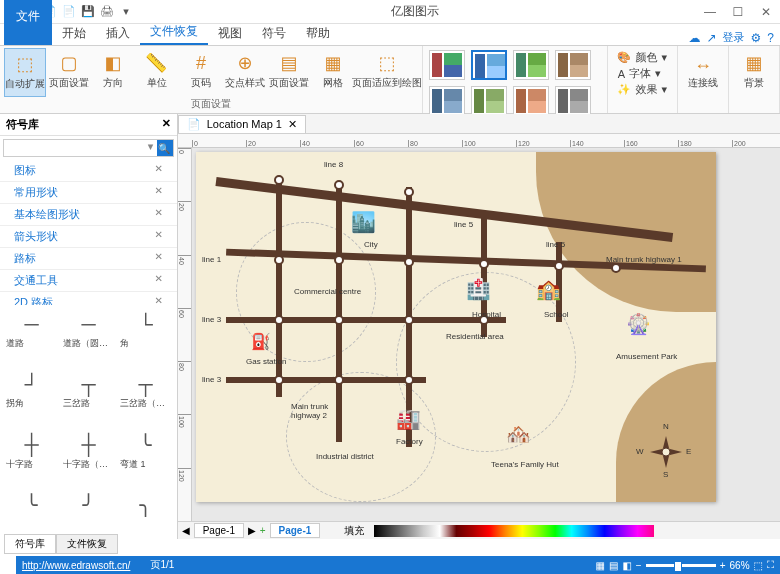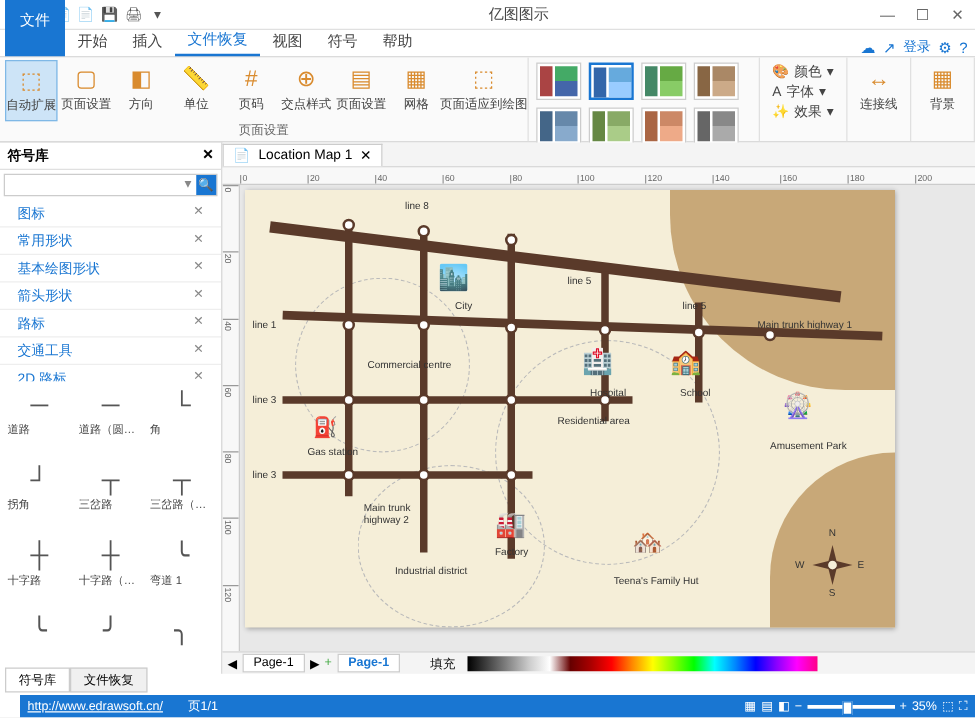--- a/index.html
+++ b/index.html
@@ -426,17 +426,17 @@
 <div class="statusbar">
   <a>http://www.edrawsoft.cn/</a>
   <span>页1/1</span>
   <div class="zoom">
     <span>▦</span>
     <span>▤</span>
     <span>◧</span>
     <span>−</span>
     <div class="zslider"></div>
     <span>+</span>
-    <span>35%</span>
+    <span>66%</span>
     <span>⬚</span>
     <span>⛶</span>
   </div>
 </div>
 
 </body></html>

